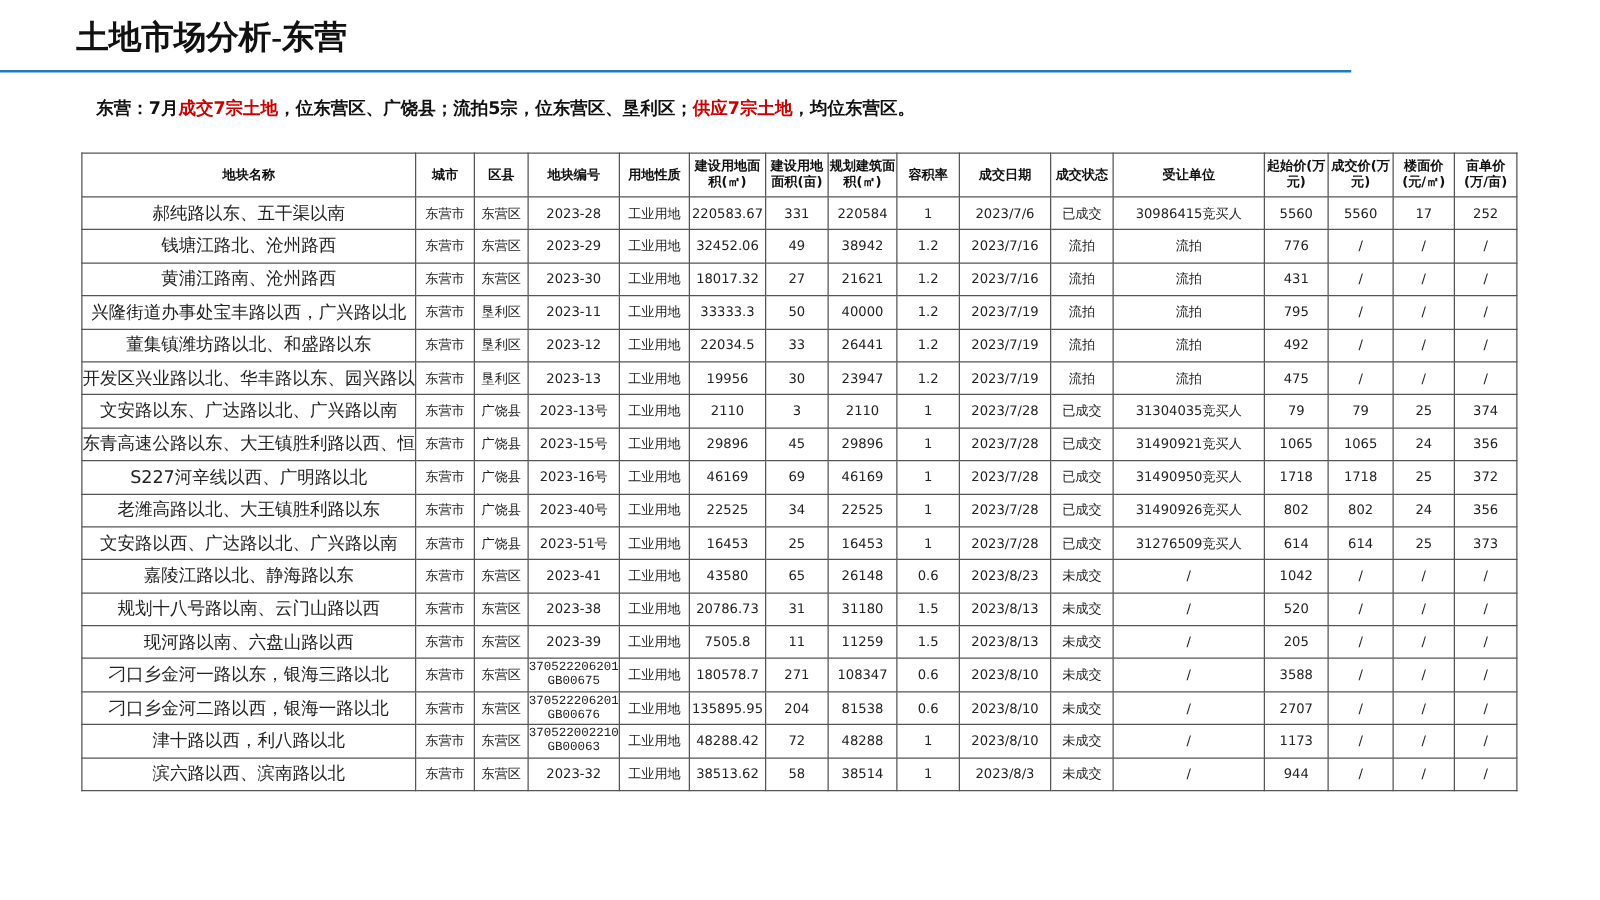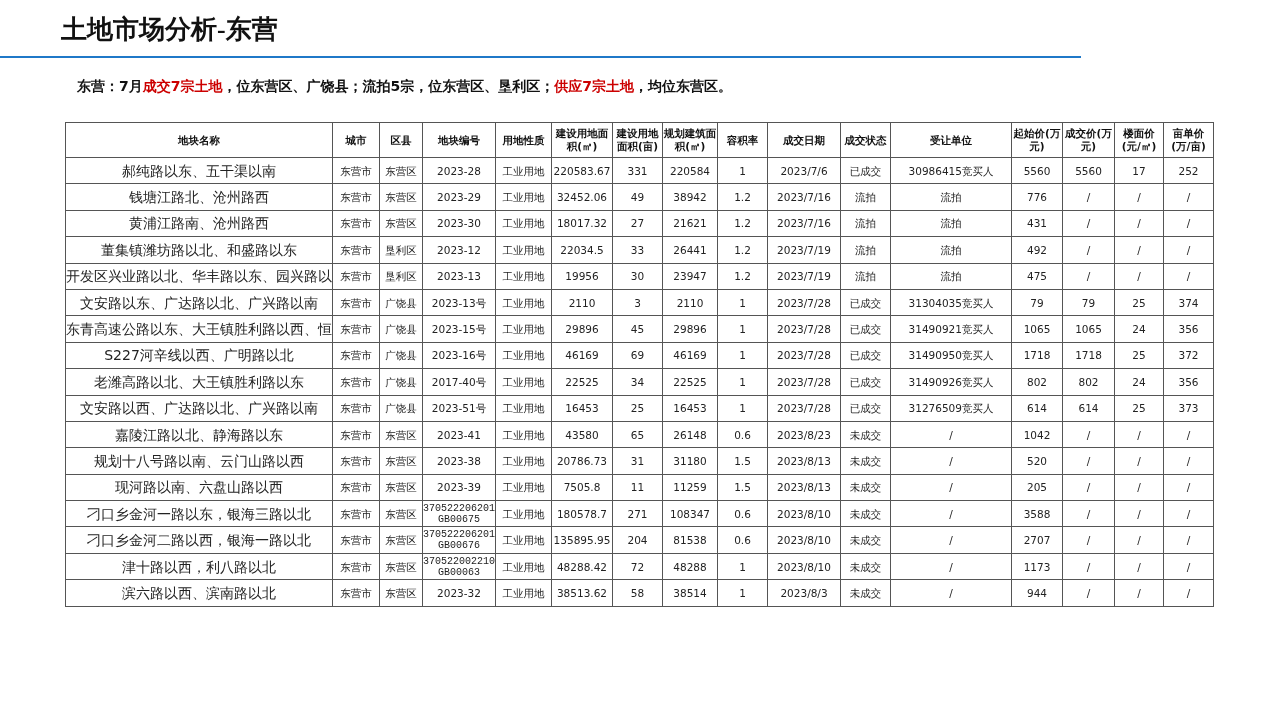--- a/index.html
+++ b/index.html
@@ -119,20 +119,38 @@
           <td>1.2</td>
           <td>2023/7/16</td>
           <td>流拍</td>
           <td>流拍</td>
           <td>431</td>
           <td>/</td>
           <td>/</td>
           <td>/</td>
         </tr>
         <tr>
+          <td class="name">兴隆街道办事处宝丰路以西，广兴路以北</td>
+          <td>东营市</td>
+          <td>垦利区</td>
+          <td>2023-11</td>
+          <td>工业用地</td>
+          <td>33333.3</td>
+          <td>50</td>
+          <td>40000</td>
+          <td>1.2</td>
+          <td>2023/7/19</td>
+          <td>流拍</td>
+          <td>流拍</td>
+          <td>795</td>
+          <td>/</td>
+          <td>/</td>
+          <td>/</td>
+        </tr>
+        <tr>
           <td class="name">董集镇潍坊路以北、和盛路以东</td>
           <td>东营市</td>
           <td>垦利区</td>
           <td>2023-12</td>
           <td>工业用地</td>
           <td>22034.5</td>
           <td>33</td>
           <td>26441</td>
           <td>1.2</td>
           <td>2023/7/19</td>
@@ -212,21 +230,21 @@
           <td>31490950竞买人</td>
           <td>1718</td>
           <td>1718</td>
           <td>25</td>
           <td>372</td>
         </tr>
         <tr>
           <td class="name">老潍高路以北、大王镇胜利路以东</td>
           <td>东营市</td>
           <td>广饶县</td>
-          <td>2017-40号</td>
+          <td>2023-40号</td>
           <td>工业用地</td>
           <td>22525</td>
           <td>34</td>
           <td>22525</td>
           <td>1</td>
           <td>2023/7/28</td>
           <td>已成交</td>
           <td>31490926竞买人</td>
           <td>802</td>
           <td>802</td>

